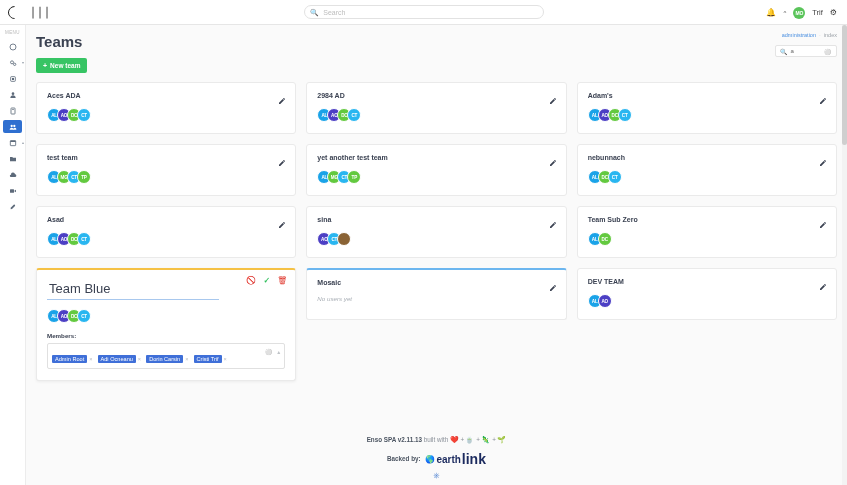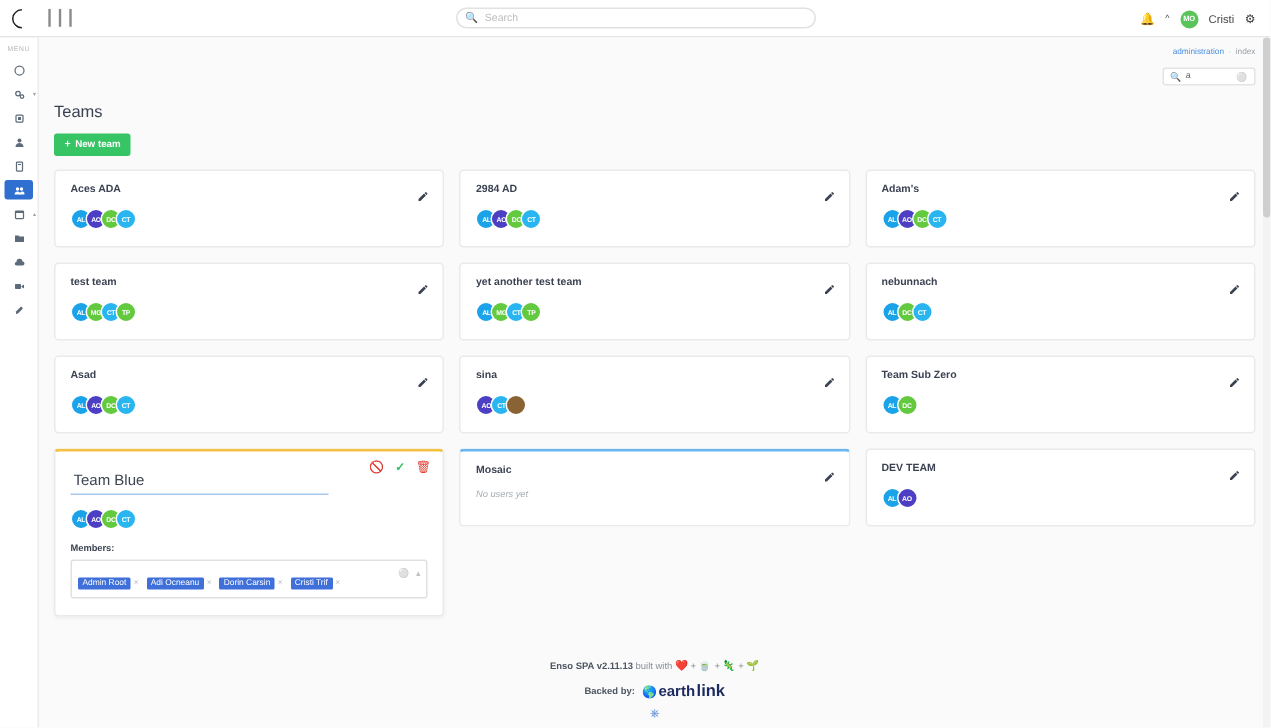--- a/index.html
+++ b/index.html
@@ -56,21 +56,21 @@
     margin-bottom:3px; border-radius:2px; position:relative; cursor:pointer;
   }
   .side-item svg { width:8px; height:8px; fill:#5d6a7a; }
   .side-item.active { background:#2f6fd0; width:19px; }
   .side-item.active svg { fill:#ffffff; }
   .side-item .caret { position:absolute; right:-4px; font-size:4px; color:#9aa3ad; }
 
   .content { flex:1; position:relative; background:#fafafa; overflow:hidden; }
 
   .page-head { padding:8px 10px 0 10px; position:relative; }
-  .page-title { font-size:11px; font-weight:normal; color:#3b4252;margin-top:36px; }
+  .page-title { font-size:15px; font-weight:bold; color:#3b4252; }
   .breadcrumb {
     position:absolute; right:10px; top:7px; font-size:5.5px; color:#9aa0a6;
   }
   .breadcrumb a { color:#4a8fe0; text-decoration:none; cursor:pointer; }
   .breadcrumb .sep { margin:0 3px; color:#c3c6c9; }
   .side-search {
     position:absolute; right:10px; top:20px;
     width:62px; height:12px; background:#fff; border:1px solid #e4e4e4; border-radius:2px;
     display:flex; align-items:center; padding:0 4px; gap:3px;
   }
@@ -113,21 +113,21 @@
   .av:first-child { margin-left:0; }
   .av.photo {
     background:linear-gradient(140deg,#6b4a2a 0%, #9a7045 40%, #3a2a18 100%);
     font-size:0;
   }
   .no-users { margin-top:9px; font-size:6.2px; color:#a7adb4; font-style:italic; }
 
   
   .name-input {
     margin-top:1px; width:72%; border:none; border-bottom:1px solid #a8c8ee;
-    font-size:10px; color:#3b4252; padding:1px 0 3px 2px;
+    font-size:13px; color:#3b4252; padding:1px 0 3px 2px;
     font-family:"Liberation Sans", sans-serif; outline:none; background:transparent;
   }
   .edit-actions {
     position:absolute; right:8px; top:7px; display:flex; align-items:center; gap:7px;
   }
   .edit-actions .act { font-size:8px; cursor:pointer; line-height:1; }
   .act.cancel { color:#3b4252; }
   .act.confirm { color:#2fbf5b; font-weight:bold; }
   .act.delete { color:#e03b31; }
   .members-label { margin-top:9px; font-size:6.2px; font-weight:bold; color:#3b4252; }
@@ -149,21 +149,21 @@
   }
   .footer-line1 { font-size:6.3px; color:#8a9099; }
   .footer-line1 b { color:#4b5461; }
   .footer-line1 .e { font-size:7px; }
   .footer-line2 { margin-top:7px; font-size:6.3px; color:#4b5461; font-weight:bold; }
   .brand {
     display:inline-flex; align-items:center; gap:1px; margin-left:3px; vertical-align:middle;
   }
   .brand .globe { color:#e8522e; font-size:8px; }
   .brand .bt1 { color:#1b2a5e; font-size:10px; font-weight:bold; }
-  .brand .bt2 { color:#1b2a5e; font-size:11px; }
+  .brand .bt2 { color:#1b2a5e; font-size:14px; }
   .footer-gh { margin-top:4px; font-size:8px; color:#4a7fd0; cursor:pointer; }
 
   .scrollbar {
     position:absolute; right:0; top:25px; bottom:0; width:5px; background:#f3f3f3;
   }
   .scrollbar .thumb { position:absolute; top:0; left:0; width:5px; height:120px; background:#cfcfcf; border-radius:3px; }
 </style>
 </head>
 <body>
 
@@ -175,21 +175,21 @@
 
     <div class="global-search">
       <span class="ico">🔍</span>
       <span class="ph">Search</span>
     </div>
 
     <div class="top-right">
       <span class="ti">🔔</span>
       <span class="ti" style="font-size:6px;">^</span>
       <span class="avatar-top">MO</span>
-      <span class="user-name">Cristi</span>
+      <span class="user-name">Trif</span>
       <span class="gear-top">⚙</span>
     </div>
   </div>
 
   <div class="body-row">
 
     <div class="sidebar">
       <div class="menu-label">MENU</div>
 
       <div class="side-item">

